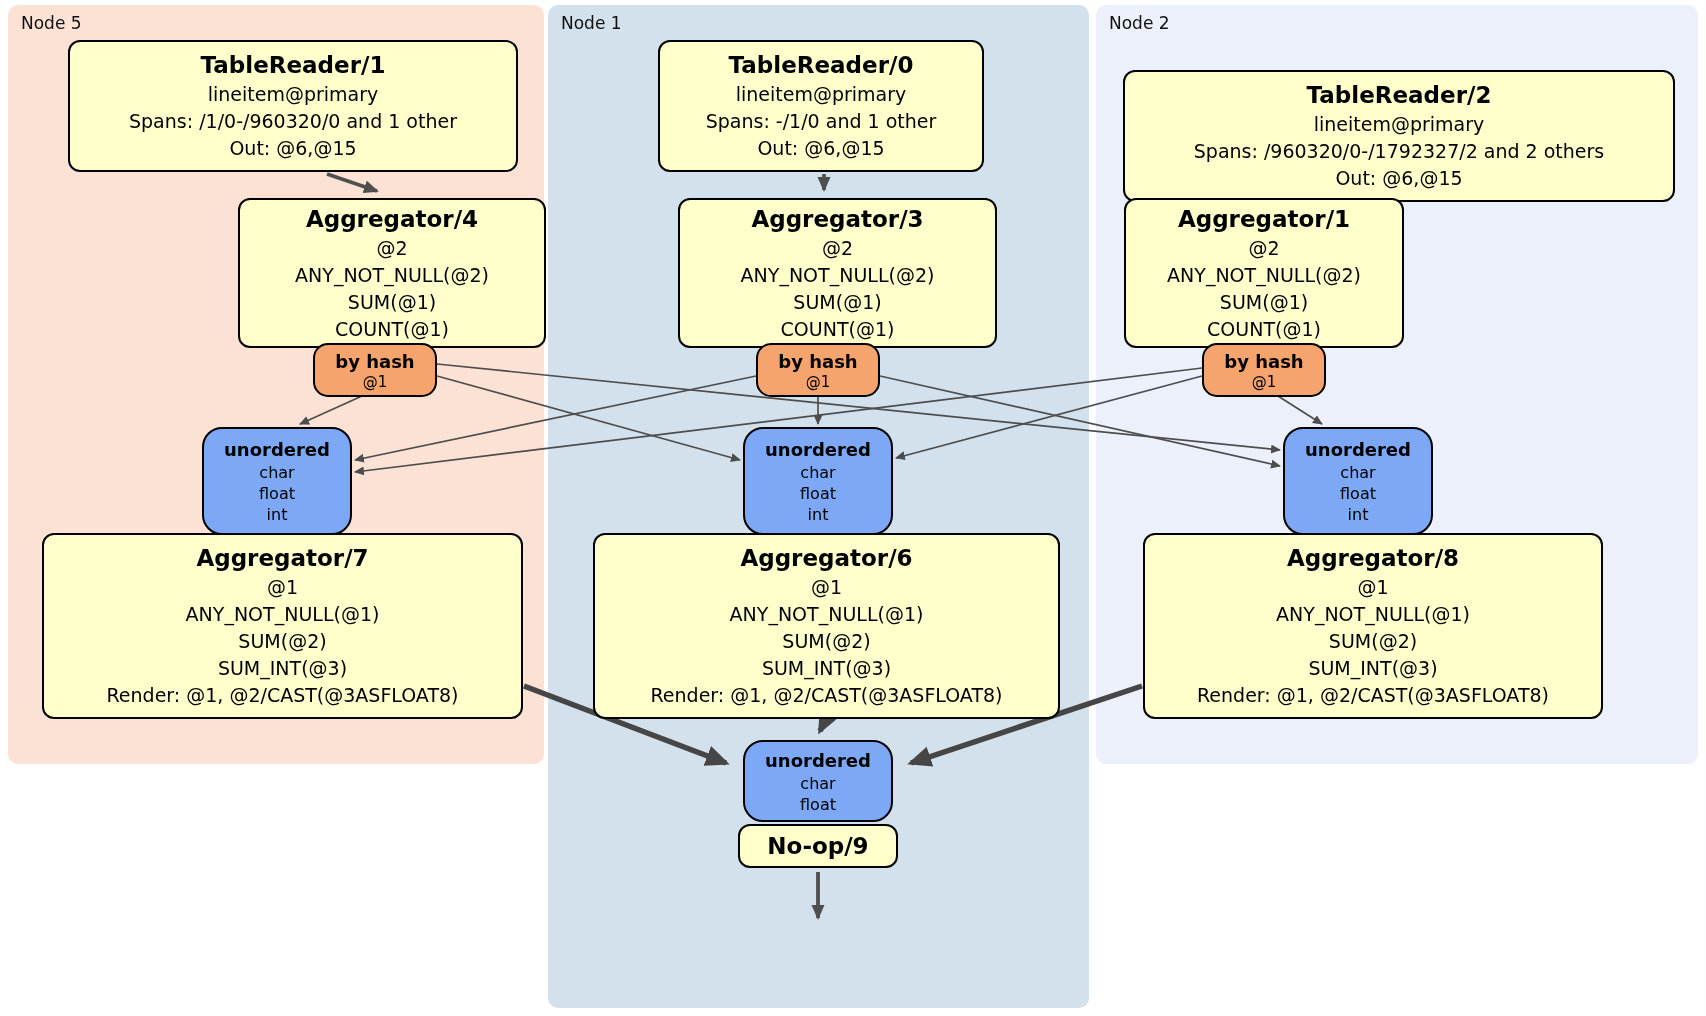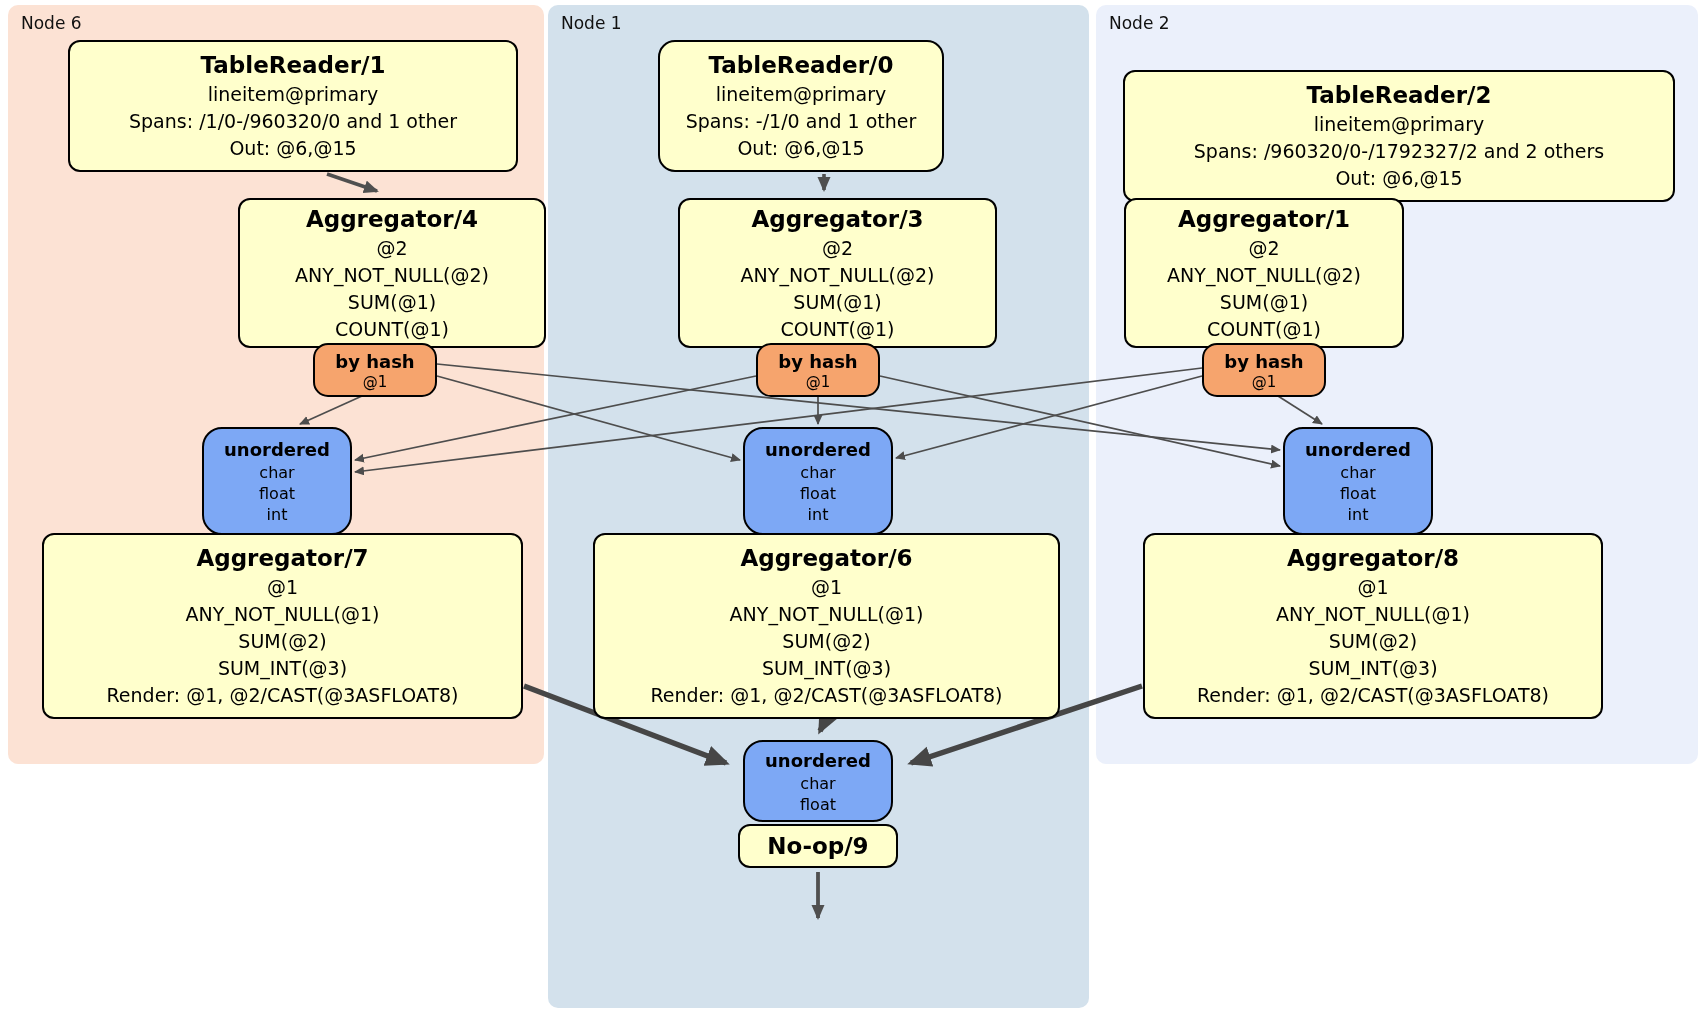--- a/index.html
+++ b/index.html
@@ -37,21 +37,21 @@
   .sync-title{font-weight:bold;font-size:18px;line-height:25px;}
   .sync-line{font-size:16px;line-height:21px;}
   .label-only{font-weight:bold;font-size:23px;line-height:26px;}
 </style>
 </head>
 <body>
 
 <div class="canvas">
 
   <div class="panel node3">
-    <div class="panel-label">Node 6</div>
+    <div class="panel-label">Node 5</div>
   </div>
   <div class="panel node1">
     <div class="panel-label">Node 1</div>
   </div>
   <div class="panel node2">
     <div class="panel-label">Node 2</div>
   </div>
 
   <svg class="edges" width="1706" height="1016">
     <defs>
@@ -86,21 +86,21 @@
 
     <line x1="818" y1="872" x2="818" y2="918" stroke="#4f4f4f" stroke-width="3.8" marker-end="url(#arrow-md)"></line>
   </svg>
 
   <div class="box yellow" style="left:68px;top:40px;width:450px;height:132px;text-align:right;">
     <div class="box-title">TableReader/1</div>
     <div class="box-line">lineitem@primary</div>
     <div class="box-line">Spans: /1/0-/960320/0 and 1 other</div>
     <div class="box-line">Out: @6,@15</div>
   </div>
-  <div class="box yellow" style="left:658px;top:40px;width:286px;height:132px;border-radius:17px;">
+  <div class="box yellow" style="left:658px;top:40px;width:326px;height:132px;">
     <div class="box-title">TableReader/0</div>
     <div class="box-line">lineitem@primary</div>
     <div class="box-line">Spans: -/1/0 and 1 other</div>
     <div class="box-line">Out: @6,@15</div>
   </div>
   <div class="box yellow" style="left:1123px;top:40px;width:552px;height:132px;margin-top:30px;">
     <div class="box-title">TableReader/2</div>
     <div class="box-line">lineitem@primary</div>
     <div class="box-line">Spans: /960320/0-/1792327/2 and 2 others</div>
     <div class="box-line">Out: @6,@15</div>

